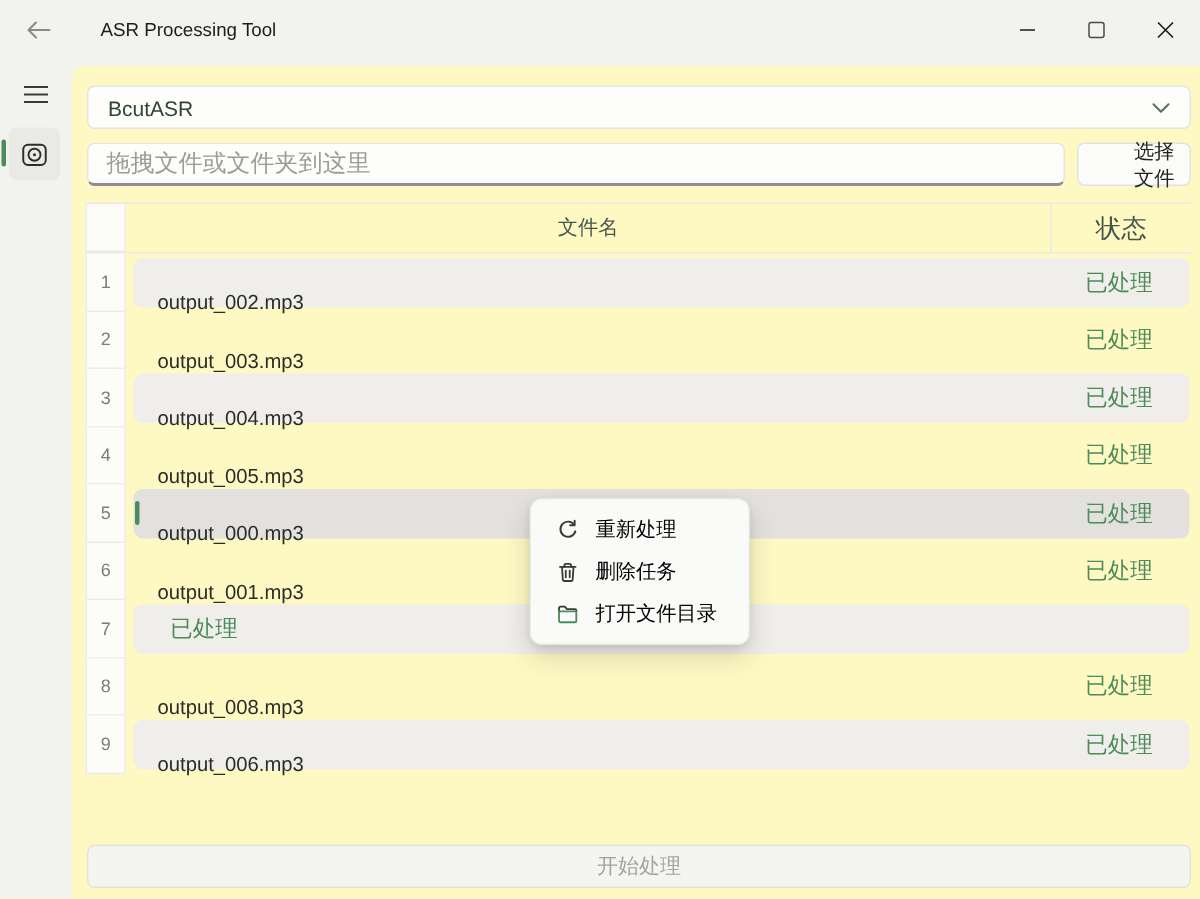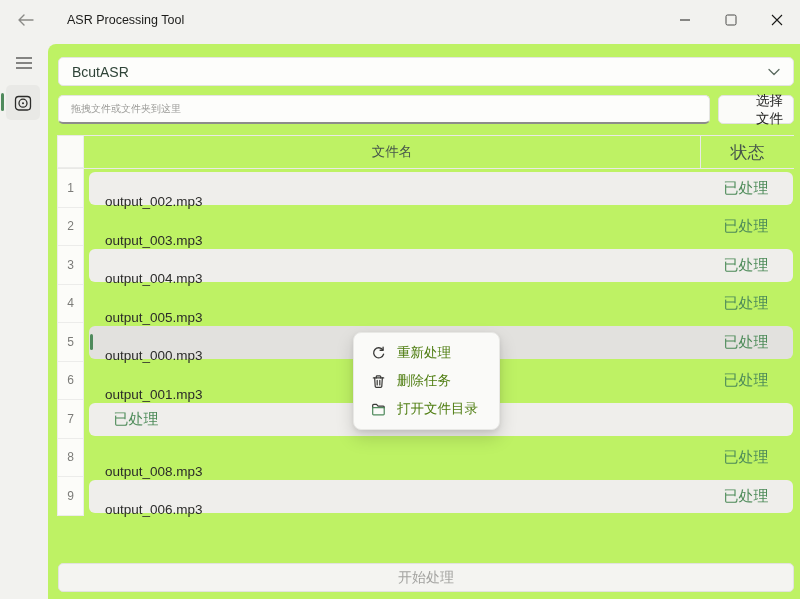--- a/index.html
+++ b/index.html
@@ -24,31 +24,31 @@
   .hamburger { position:absolute; left:8px; top:49px; width:32px; height:28px;
     display:flex; align-items:center; justify-content:center; border-radius:4px; }
   .nav-item { position:absolute; left:6px; top:85px; width:34px; height:35px;
     background:#e9e9e6; border-radius:5px;
     display:flex; align-items:center; justify-content:center; }
   .nav-indicator { position:absolute; left:1px; top:93px; width:3px; height:18px;
     border-radius:2px; background:#4f8a5c; }
 
   
   .content { position:absolute; left:48px; top:44px; width:752px; height:555px;
-    background:#bef264; border-top-left-radius:8px;text-decoration:underline; }
+    background:#fef9c3; border-top-left-radius:8px;text-decoration:underline; }
 
   .engine-select { position:absolute; left:10px; top:13px; width:736px; height:29px;
     background:#fdfdfb; border:1px solid #e4e4e1; border-radius:5px;
     display:flex; align-items:center; padding:0 13px; }
   .engine-value { font-size:14px; color:#2e4337; flex:1; }
 
   .drop-input { position:absolute; left:10px; top:51px; width:652px; height:29px;
     background:#fdfdfb; border:1px solid #e4e4e1; border-bottom:2px solid #8d8d8a;
     border-radius:5px; display:flex; align-items:center; padding:0 12px; }
-  .drop-placeholder { font-size:10px; color:#9b9b98; }
+  .drop-placeholder { font-size:16px; color:#9b9b98; }
   .select-file-btn { position:absolute; left:670px; top:51px; width:76px; height:29px;
     background:#fbfbf9; border:1px solid #e2e2df; border-radius:5px;
     display:flex; align-items:center; justify-content:center;
     font-size:13.5px; color:#1f1f1d;padding-left:37px; }
 
   
   .table { position:absolute; left:9px; top:91px; width:737px; }
   .t-header { display:flex; height:34px; align-items:stretch;
     border-top:1px solid #e9e9e6; border-bottom:1px solid #e9e9e6; }
   .t-header .num-cell { background:#fbfbf8; }
@@ -78,21 +78,21 @@
     font-size:14px; color:#a3a3a0; }
 
   
   .context-menu { position:absolute; left:353px; top:332px; width:147px;
     background:#fafaf8; border:1px solid #e8e8e5; border-radius:8px;
     box-shadow:0 8px 18px rgba(0,0,0,0.15), 0 2px 5px rgba(0,0,0,0.08);
     padding:6px 4px; z-index:10; }
   .menu-item { height:28px; display:flex; align-items:center; gap:11px;
     padding:0 12px; border-radius:4px; }
   .menu-item .mi-icon { width:16px; height:16px; display:flex; align-items:center; justify-content:center; }
-  .menu-label { font-size:13.5px; color:#4d7c0f; white-space:nowrap; }
+  .menu-label { font-size:13.5px; color:#000000; white-space:nowrap; }
 
   svg { display:block; }
 </style>
 </head>
 <body>
 
 <div class="titlebar">
   <div class="back-btn">
     <span>
       <svg width="18" height="14" viewBox="0 0 18 14" fill="none" stroke="#8a8a87" stroke-width="1.4" stroke-linecap="round" stroke-linejoin="round">

